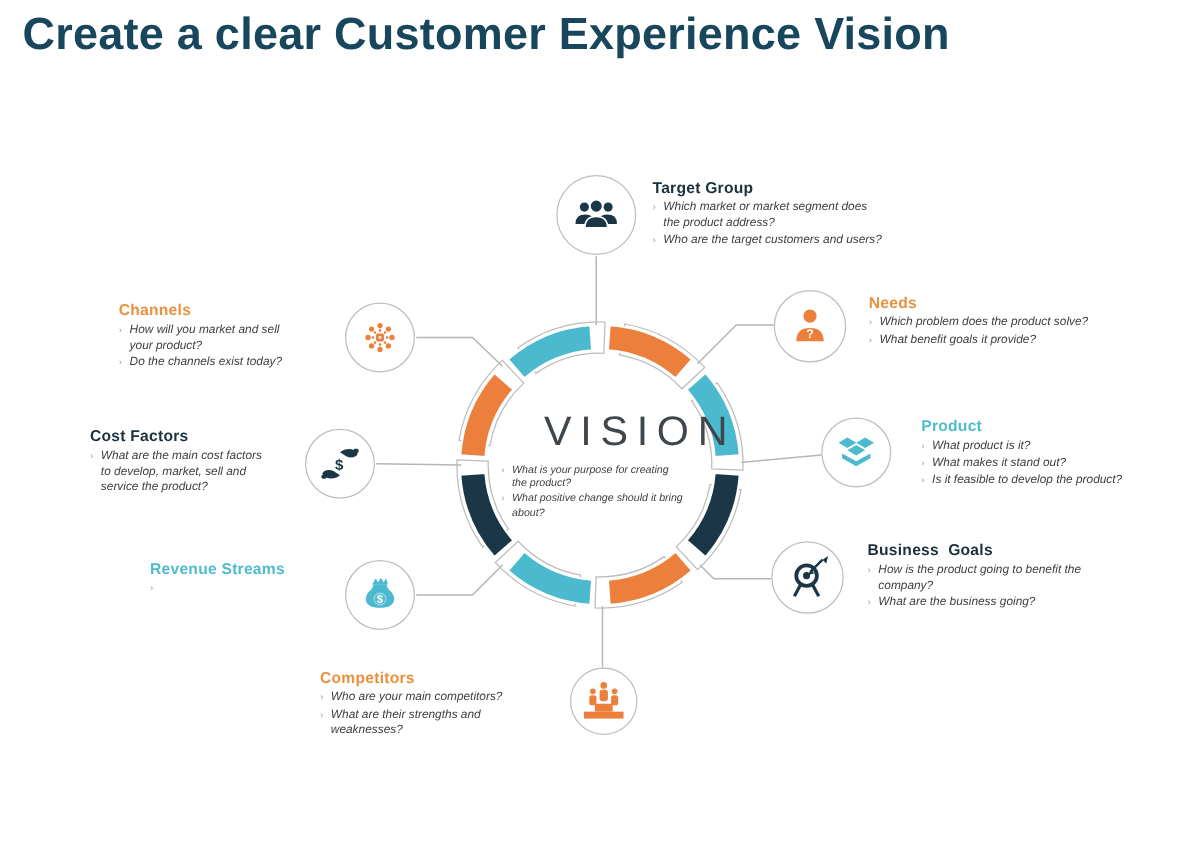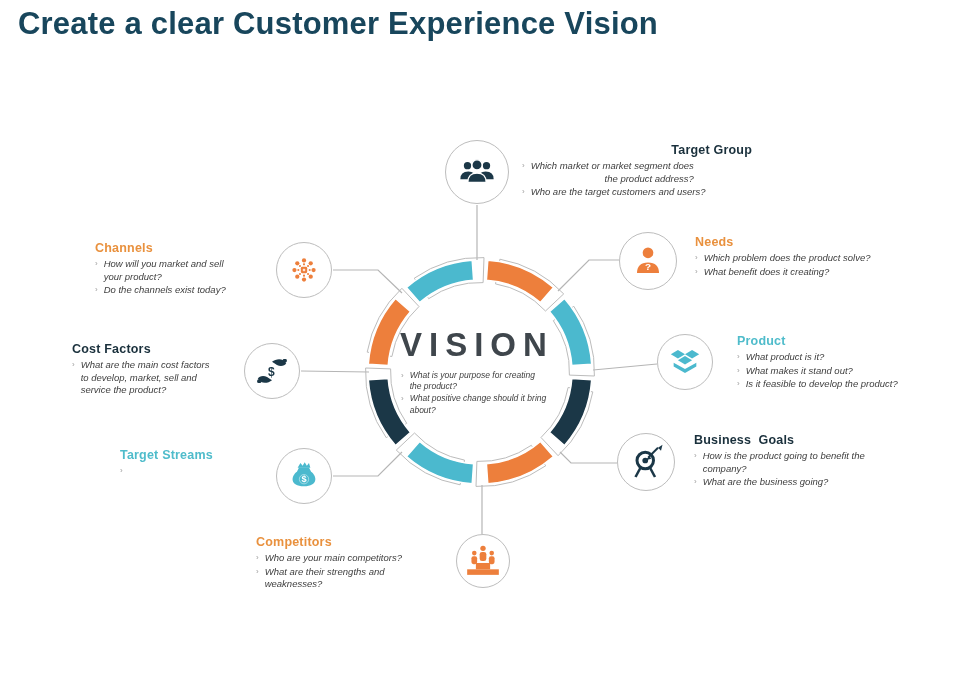--- a/index.html
+++ b/index.html
@@ -1,42 +1,42 @@
 <!DOCTYPE html>
 <html style="--orange: #ED7F3C; --teal: #4BB9CE; --navy: #1B3747; --orange_heading: #E9913E; --teal_heading: #4FBCCB; --navy_heading: #1A303C; --title_color: #18465C; --body_text: #3E3E3E; --marker_gray: #9B9B9B; --line_gray: #B5B5B5; --vision_text: #3F464C;"><head>
 <meta charset="utf-8">
 <style>
   html,body{margin:0;padding:0;}
   body{
     width:960px;height:675px;position:relative;background:#ffffff;
     font-family:"Liberation Sans", sans-serif;overflow:hidden;
   }
   .page-title{
-    position:absolute;left:18px;top:6px;font-size:31px;font-weight:bold;
+    position:absolute;left:18px;top:6px;font-size:36px;font-weight:bold;
     color:var(--title_color);letter-spacing:0.2px;
   }
   #diagram-svg{position:absolute;left:0;top:0;}
   .node-circle{
     position:absolute;border:1px solid #bdbdbd;border-radius:50%;background:#fff;
     display:flex;align-items:center;justify-content:center;box-sizing:border-box;
   }
   .node-text{position:absolute;}
   .hd{font-weight:bold;font-size:12.5px;letter-spacing:.2px;white-space:pre;margin-bottom:3px;}
   .hd-navy{color:var(--navy_heading);}
   .hd-orange{color:var(--orange_heading);}
   .hd-teal{color:var(--teal_heading);}
   .bl{display:flex;gap:6px;align-items:flex-start;margin-bottom:1px;}
   .mk{font-style:normal;font-size:8px;color:var(--marker_gray);padding-top:1px;flex:0 0 auto;}
   .bt{
     font-style:italic;font-size:9.5px;color:var(--body_text);
     line-height:1.32;white-space:pre-line;
   }
   .center-block{position:absolute;left:393px;top:326px;width:196px;}
   .vision-title{
-    text-align:left;font-size:33px;font-weight:bold;letter-spacing:7px;
+    text-align:right;font-size:33px;font-weight:normal;letter-spacing:7px;
     padding-left:7px;color:var(--vision_text);margin-bottom:6px;
   }
   .center-block .bt{font-size:8.5px;}
   .center-block .bl{margin-left:8px;}
 </style>
 </head>
 <body>
 
 <div class="page-title">Create a clear Customer Experience Vision</div>
 
@@ -193,42 +193,42 @@
     <span class="bt">What is your purpose for creating
 the product?</span>
   </div>
   <div class="bl">
     <span class="mk">›</span>
     <span class="bt">What positive change  should it bring
 about?</span>
   </div>
 </div>
 
-<div class="node-text" style="left:522px;top:143px;width:230px;text-align:right;">
+<div class="node-text" style="left:522px;top:143px;width:230px;">
   <div class="hd hd-navy">Target Group</div>
   <div class="bl">
       <span class="mk">›</span>
       <span class="bt">Which market or market segment does
 the product address?</span>
     </div>
   <div class="bl">
       <span class="mk">›</span>
       <span class="bt">Who are the target customers and users?</span>
     </div>
 </div>
 
 <div class="node-text" style="left:695px;top:235px;width:240px;">
   <div class="hd hd-orange">Needs</div>
   <div class="bl">
       <span class="mk">›</span>
       <span class="bt">Which problem does the product solve?</span>
     </div>
   <div class="bl">
       <span class="mk">›</span>
-      <span class="bt">What benefit does it creating?</span>
+      <span class="bt">What benefit goals it provide?</span>
     </div>
 </div>
 
 <div class="node-text" style="left:737px;top:334px;width:215px;">
   <div class="hd hd-teal">Product</div>
   <div class="bl">
       <span class="mk">›</span>
       <span class="bt">What product is it?</span>
     </div>
   <div class="bl">
@@ -261,21 +261,21 @@
       <span class="bt">Who are your main competitors?</span>
     </div>
   <div class="bl">
       <span class="mk">›</span>
       <span class="bt">What are their strengths and
 weaknesses?</span>
     </div>
 </div>
 
 <div class="node-text" style="left:120px;top:448px;width:170px;">
-  <div class="hd hd-teal">Target Streams</div>
+  <div class="hd hd-teal">Revenue Streams</div>
   <div class="bl">
       <span class="mk">›</span>
     </div>
 </div>
 
 <div class="node-text" style="left:72px;top:342px;width:180px;">
   <div class="hd hd-navy">Cost Factors</div>
   <div class="bl">
       <span class="mk">›</span>
       <span class="bt">What are the main cost factors

